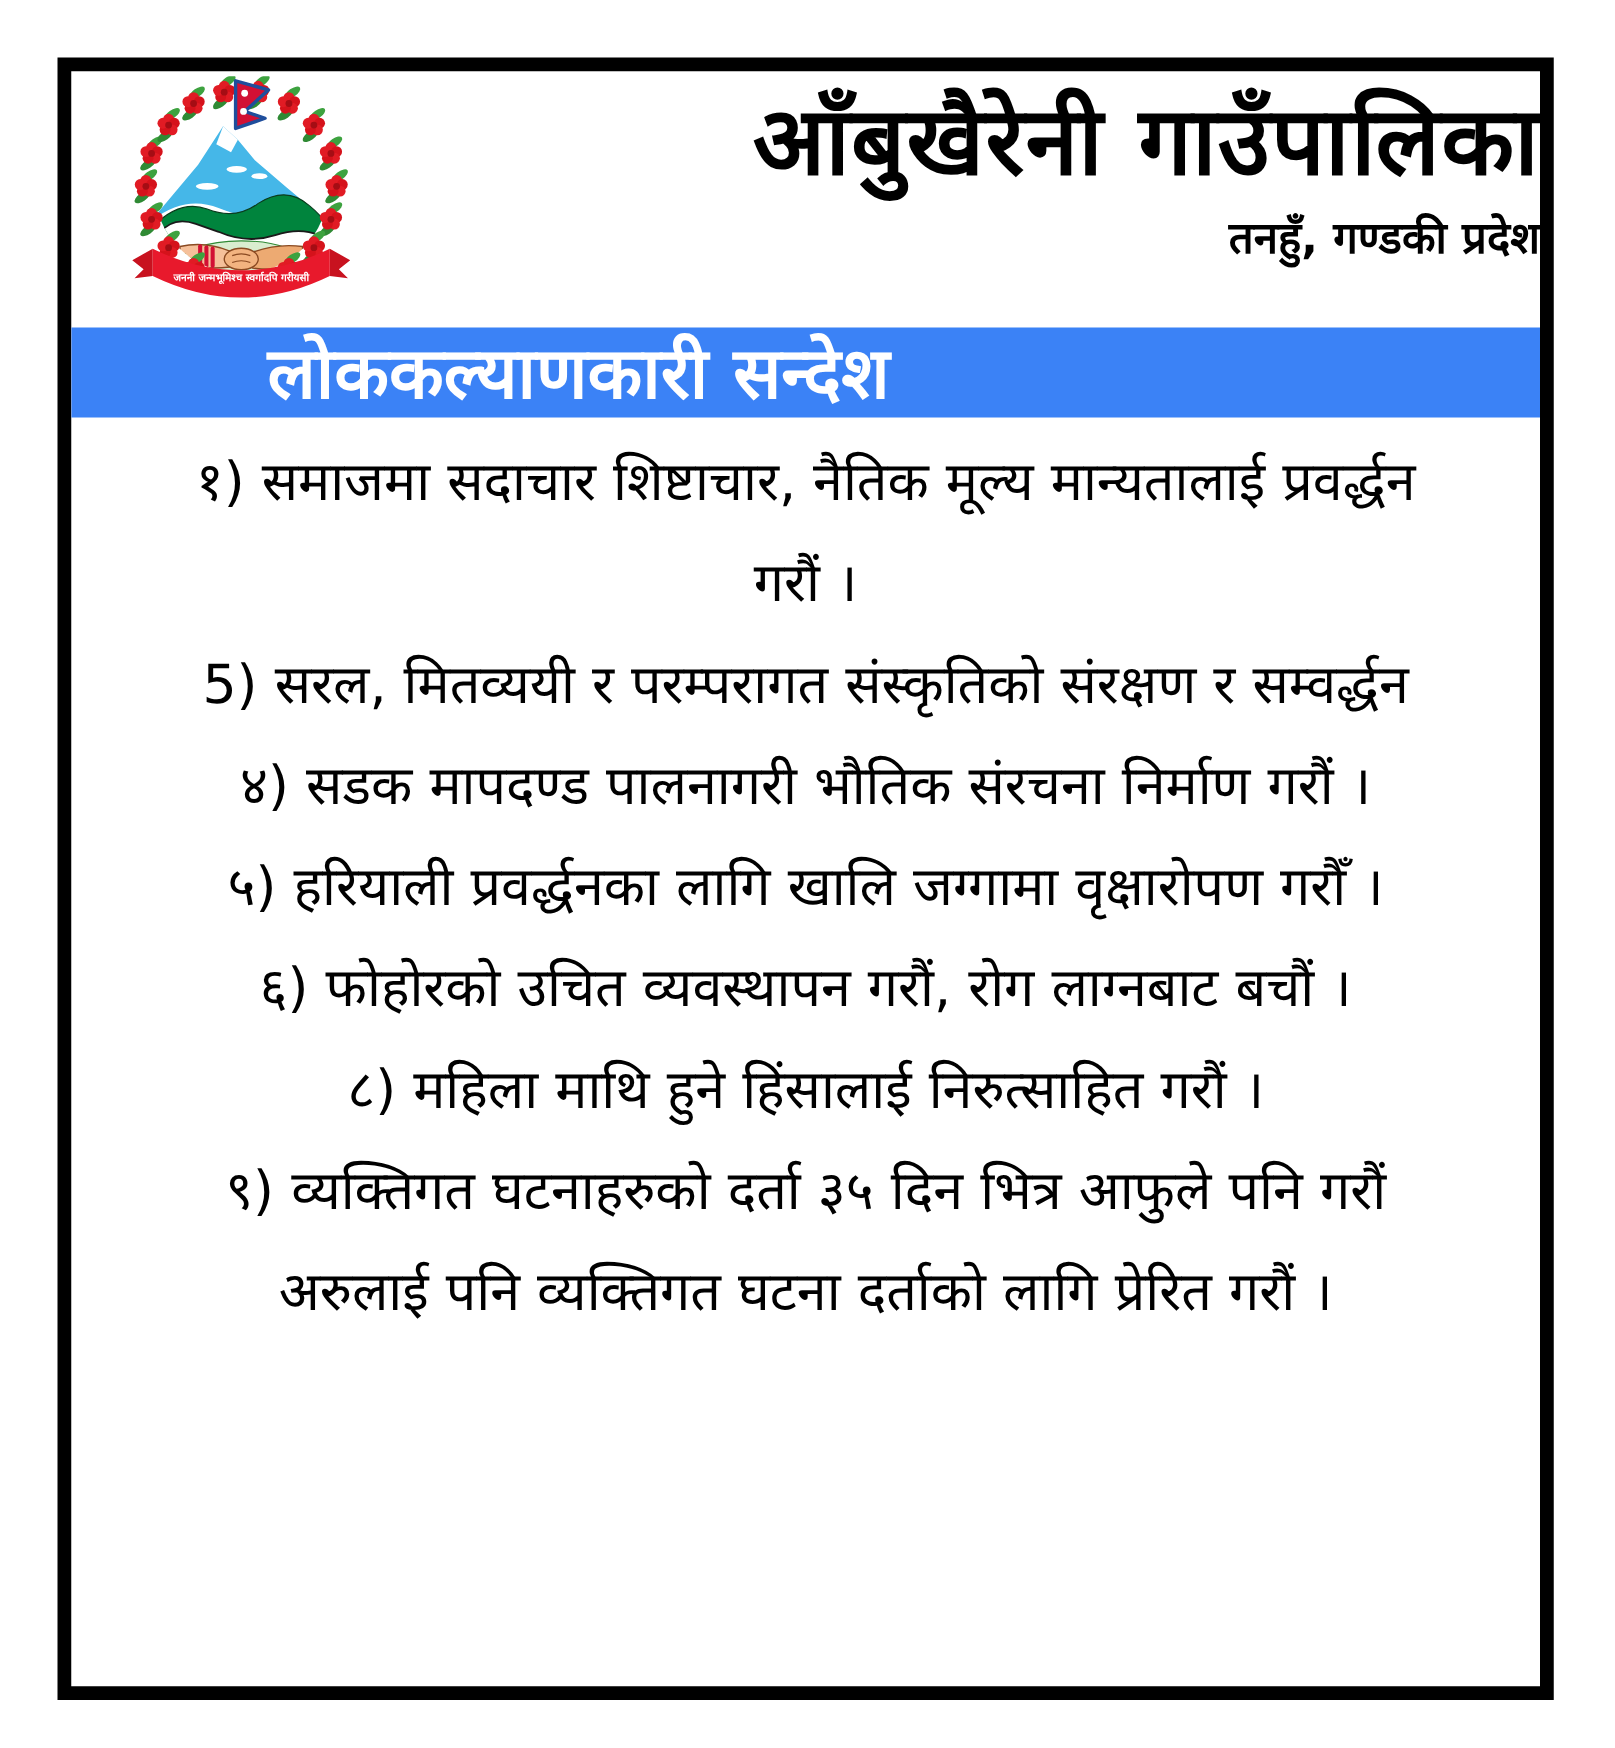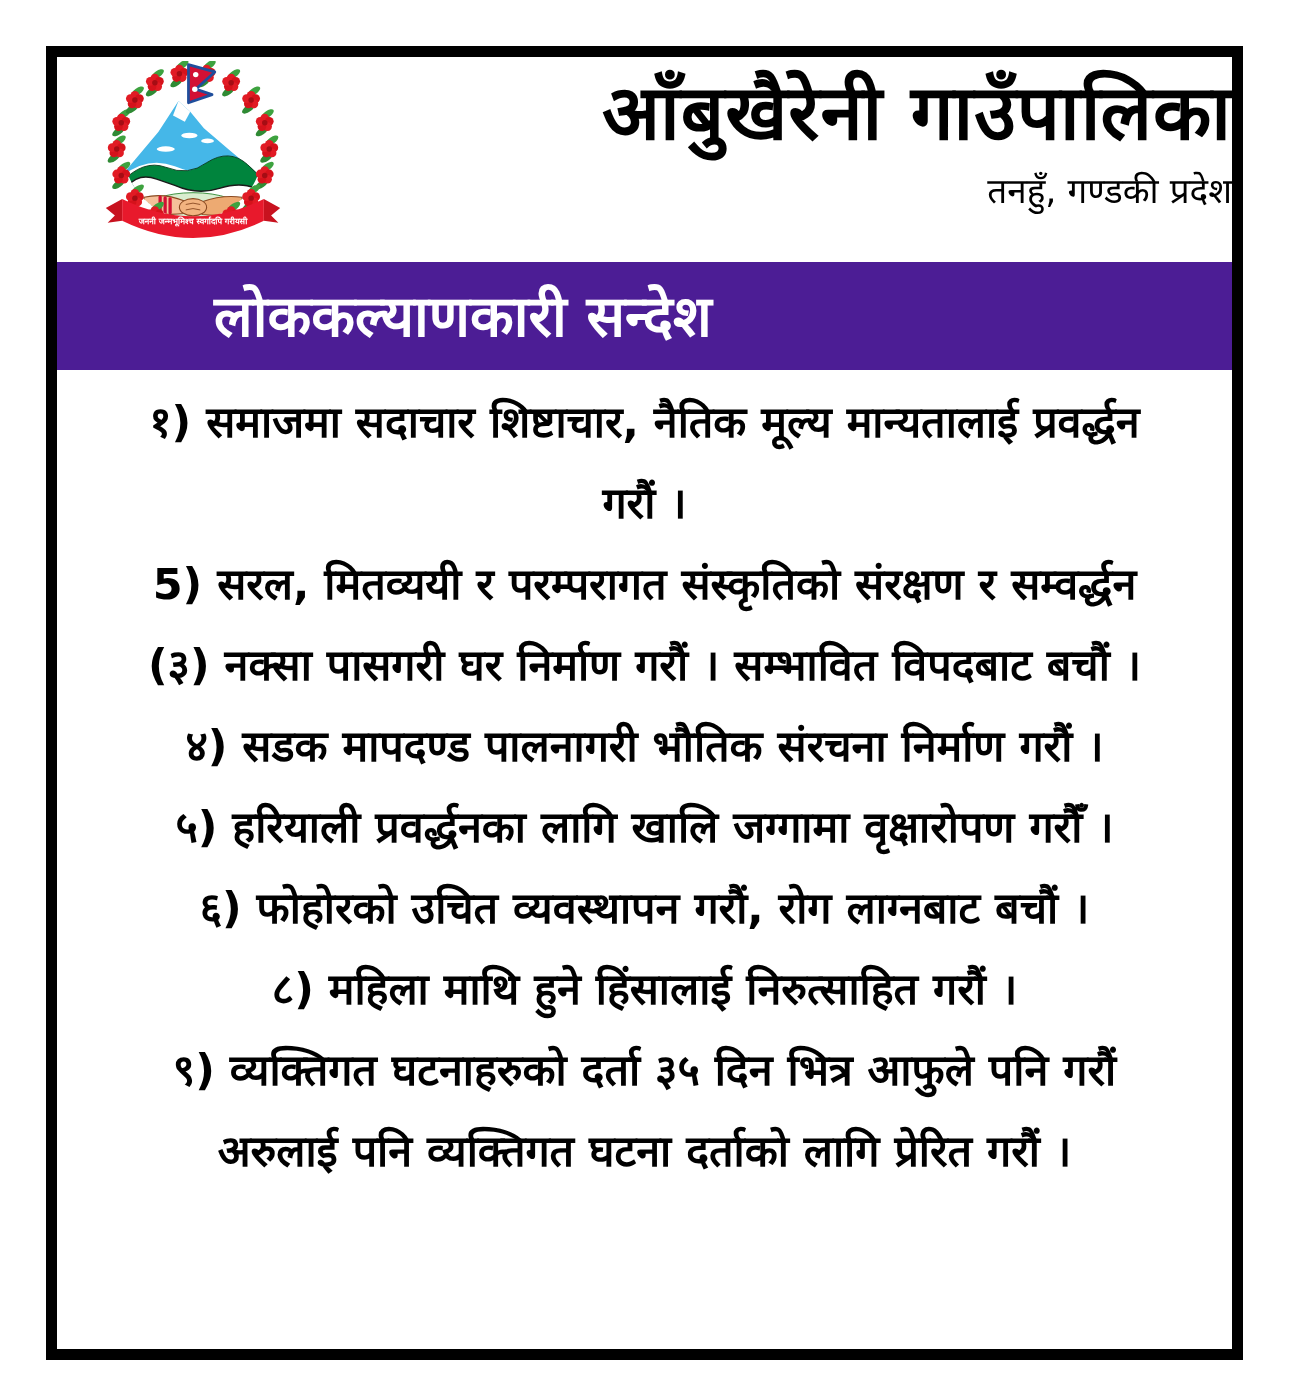--- a/index.html
+++ b/index.html
@@ -32,40 +32,40 @@
   }
   .header-text { margin-left: 150px; text-align: right; }
   .org-name {
     font-size: 76px;
     line-height: 112px;
     font-weight: 700;
     letter-spacing: 1px;
     white-space: nowrap;
   }
   .office-line { font-size: 37px; line-height: 48px; font-weight: 700; white-space: nowrap; }
-  .address-line { font-size: 35px; line-height: 44px; font-weight: 400; white-space: nowrap; }
+  .address-line { font-size: 35px; line-height: 44px; font-weight: 700; white-space: nowrap; }
   .banner {
-    height: 108px;
-    background: #4c1d95;
+    height: 72px;
+    background: #3b82f6;
     display: flex;
     align-items: center;
     padding-left: 157px;
     box-sizing: border-box;
   }
   .banner-title {
     color: #ffffff;
     font-size: 57px;
     font-weight: 700;
     padding-bottom: 4px;
     white-space: nowrap;
   }
   .messages { padding: 12px 26px 0 26px; }
   .msg-line {
     font-size: 43px;
-    font-weight: 700;
+    font-weight: 400;
     line-height: 81px;
     text-align: center;
     white-space: nowrap;
   }
 </style>
 </head>
 <body>
 
 <div class="poster">
   <div class="frame">
@@ -169,23 +169,20 @@
 
     <div class="messages">
       <div>
         <div class="msg-line">१) समाजमा सदाचार शिष्टाचार, नैतिक मूल्य मान्यतालाई प्रवर्द्धन</div>
         <div class="msg-line">गरौं ।</div>
       </div>
       <div>
         <div class="msg-line">5) सरल, मितव्ययी र परम्परागत संस्कृतिको संरक्षण र सम्वर्द्धन</div>
       </div>
       <div>
-        <div class="msg-line">(३) नक्सा पासगरी घर निर्माण गरौं । सम्भावित विपदबाट बचौं ।</div>
-      </div>
-      <div>
         <div class="msg-line">४) सडक मापदण्ड पालनागरी भौतिक संरचना निर्माण गरौं ।</div>
       </div>
       <div>
         <div class="msg-line">५) हरियाली प्रवर्द्धनका लागि खालि जग्गामा वृक्षारोपण गरौँ ।</div>
       </div>
       <div>
         <div class="msg-line">६) फोहोरको उचित व्यवस्थापन गरौं, रोग लाग्नबाट बचौं ।</div>
       </div>
       <div>
         <div class="msg-line">८) महिला माथि हुने हिंसालाई निरुत्साहित गरौं ।</div>

